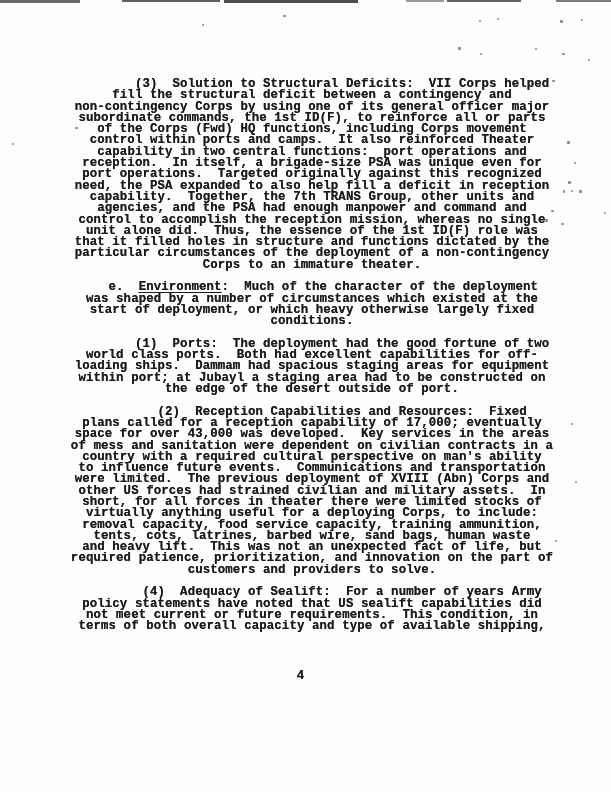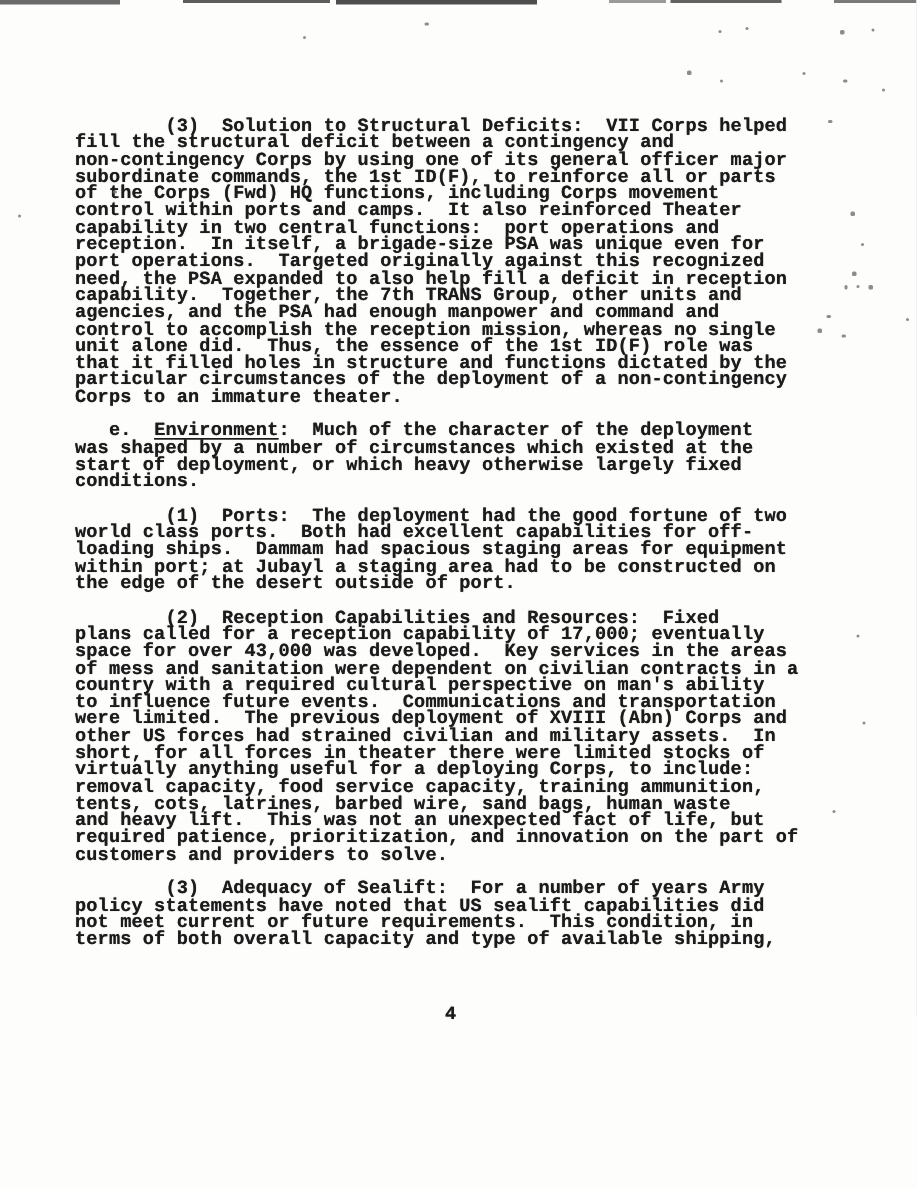--- a/index.html
+++ b/index.html
@@ -5,28 +5,29 @@
   html,body{margin:0;padding:0;background:#e8e8e8;}
   .page{
     position:relative;
     width:611px;height:792px;
     background:#fdfdfc;
     overflow:hidden;
     font-family:"Liberation Mono","DejaVu Sans Mono",monospace;
   }
   .doc{
     position:absolute;
-    left:50px;top:79px;
+    left:62px;top:79px;
     width:500px;
     font-size:12.4px;
     line-height:11.3px;
     letter-spacing:0.1px;
     font-weight:700;
     color:#1b1b1b;
     text-shadow:0 0 0.5px rgba(25,25,25,0.85);
+    text-align:center;
   }
   .para{margin:0 0 11.3px 0;}
   .para:last-child{margin-bottom:0;}
   .line{white-space:pre;}
   .u{text-decoration:underline;text-underline-offset:1.5px;}
   .page-number{
     position:absolute;
     left:63px;top:671px;width:475px;
     text-align:center;
     font-size:12.4px;line-height:11.3px;letter-spacing:0.1px;
@@ -92,21 +93,21 @@
         <div class="line">other US forces had strained civilian and military assets.  In</div>
         <div class="line">short, for all forces in theater there were limited stocks of</div>
         <div class="line">virtually anything useful for a deploying Corps, to include:</div>
         <div class="line">removal capacity, food service capacity, training ammunition,</div>
         <div class="line">tents, cots, latrines, barbed wire, sand bags, human waste</div>
         <div class="line">and heavy lift.  This was not an unexpected fact of life, but</div>
         <div class="line">required patience, prioritization, and innovation on the part of</div>
         <div class="line">customers and providers to solve.</div>
       </div>
       <div class="para">
-        <div class="line">        (3)  Adequacy of Sealift:  For a number of years Army</div>
+        <div class="line">        (4)  Adequacy of Sealift:  For a number of years Army</div>
         <div class="line">policy statements have noted that US sealift capabilities did</div>
         <div class="line">not meet current or future requirements.  This condition, in</div>
         <div class="line">terms of both overall capacity and type of available shipping,</div>
       </div>
     </div>
   <div class="page-number">4</div>
   <div id="specks">
       <div class="speck" style="left: 75px; top: 127px; width: 3px; height: 2px;"></div>
       <div class="speck" style="left: 12px; top: 143px; width: 2px; height: 2px;"></div>
       <div class="speck" style="left: 202px; top: 24px; width: 2px; height: 2px;"></div>

